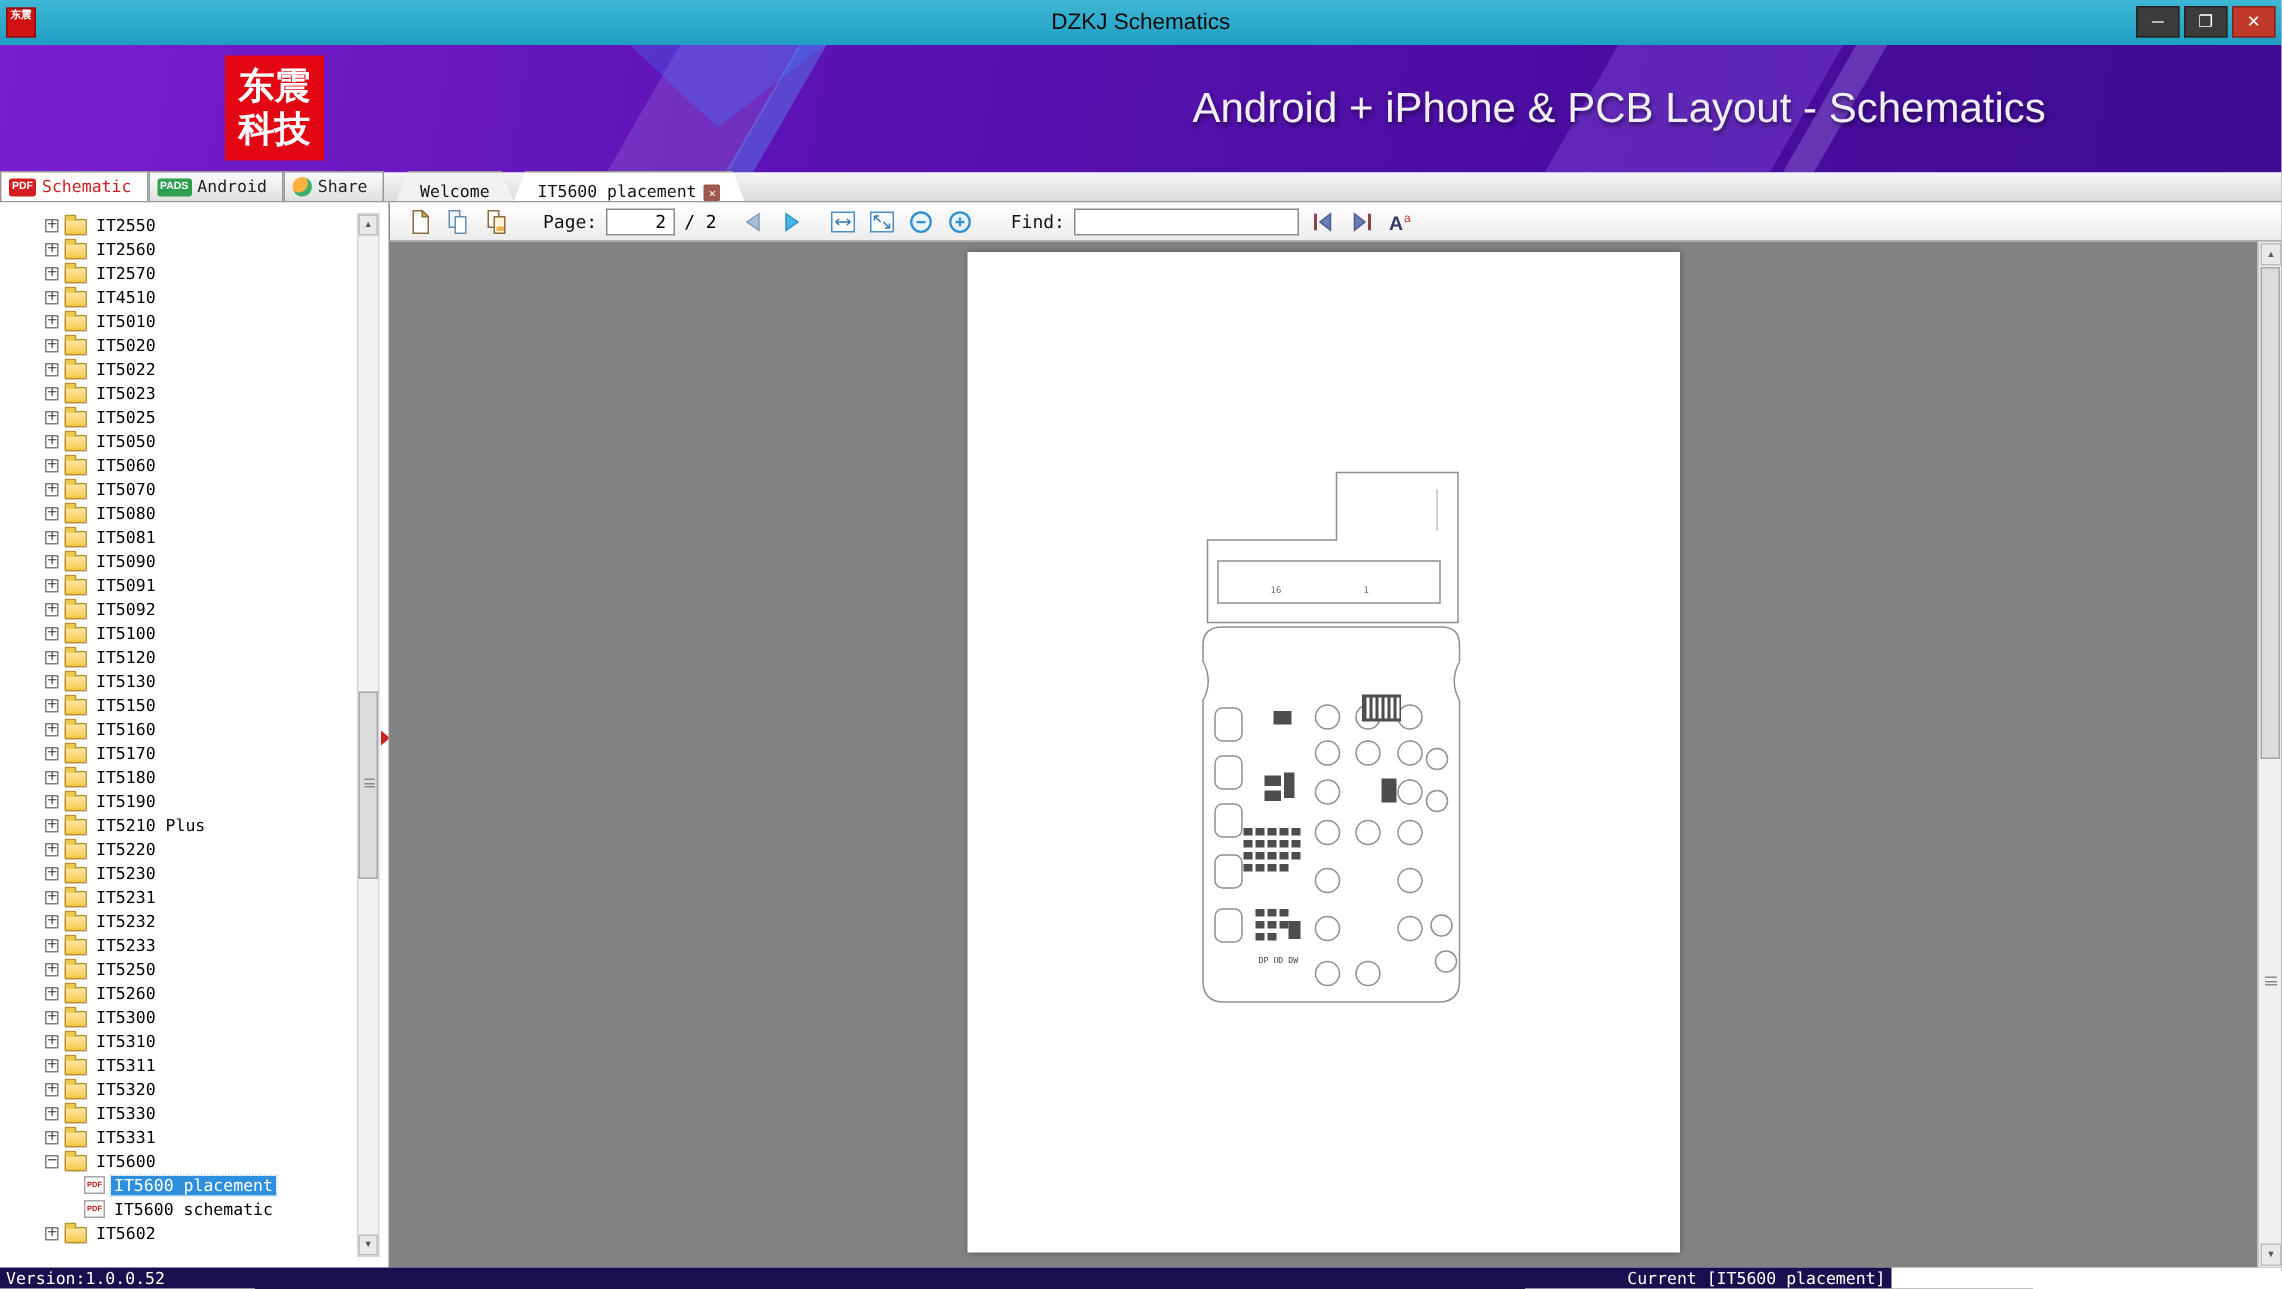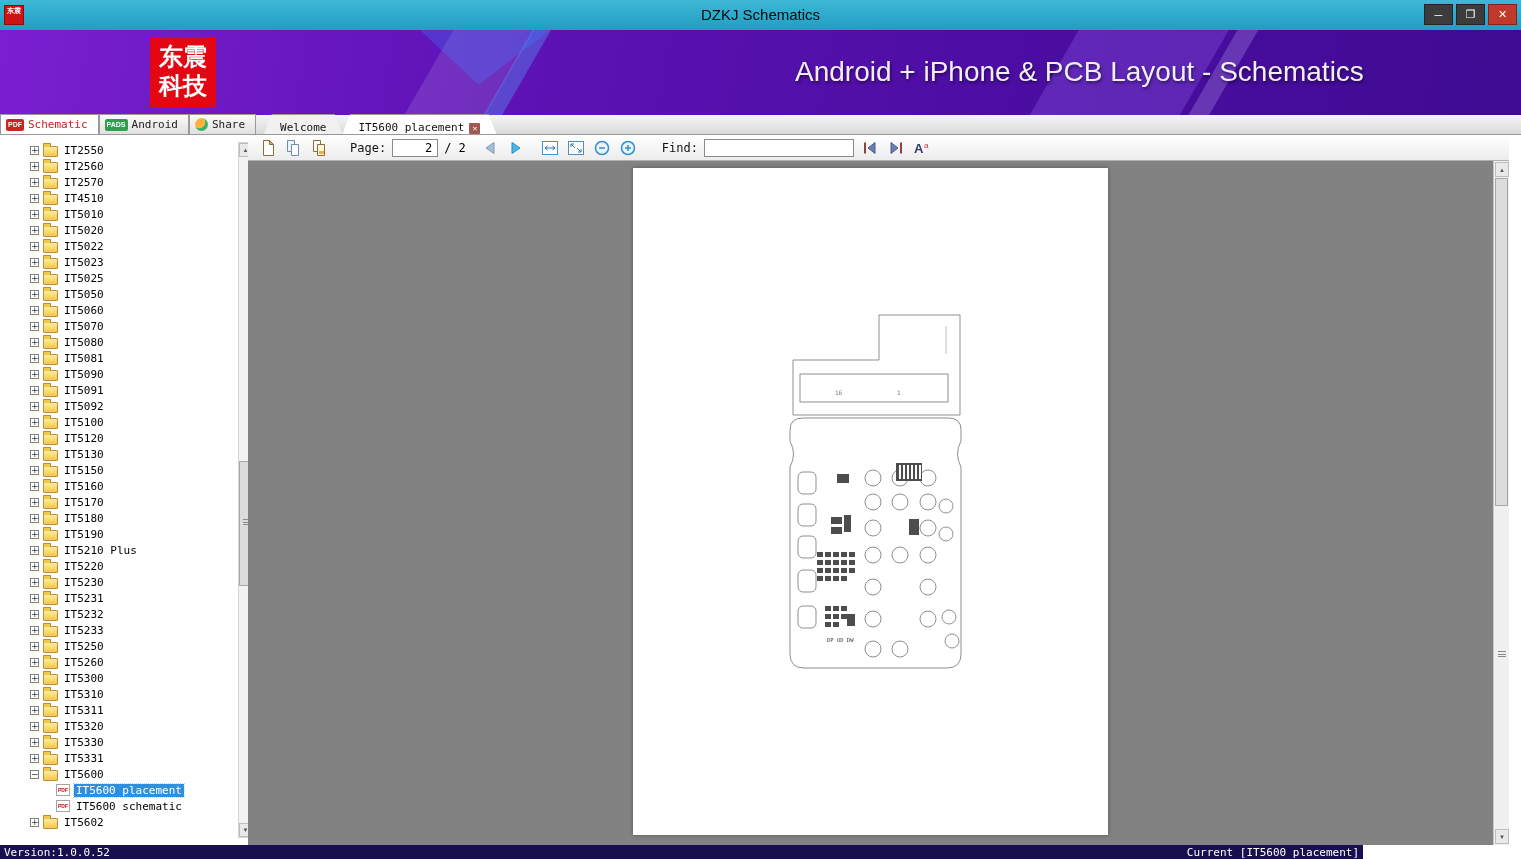--- a/index.html
+++ b/index.html
@@ -94,21 +94,21 @@
     border:1px solid #a8a8a8; }
   .sb-grip { position:absolute; left:3px; top:57px; width:7px; height:6px;
     border-top:1px solid #8a8a8a; border-bottom:1px solid #8a8a8a; }
   .sb-grip::after { content:""; position:absolute; left:0; top:2px; width:7px; height:1px;
     background:#8a8a8a; }
   .collapse-arrow { position:absolute; left:254px; top:352px; width:0; height:0;
     border-top:5px solid transparent; border-bottom:5px solid transparent;
     border-left:6px solid #cc2222; }
 
   
-  .rightcol { position:absolute; left:248px; top:135px; width:1261px; height:658px; }
+  .rightcol { position:absolute; left:260px; top:135px; width:1261px; height:658px; }
   .toolbar { position:absolute; left:0; top:0; width:1261px; height:26px;
     background:linear-gradient(#ffffff,#ececec); border-bottom:1px solid #b0b0b0;
     display:flex; align-items:center; padding-left:10px; gap:6px; }
   .tb-icon { width:20px; height:20px; display:flex; align-items:center; justify-content:center; }
   .tb-label { font-size:12px; color:#111; font-family:"DejaVu Sans Mono",monospace; }
   .page-label { margin-left:14px; }
   .page-input { width:46px; height:18px; border:1px solid #8a8a8a; font-size:12px;
     text-align:right; padding-right:5px; font-family:"DejaVu Sans Mono",monospace; }
   .page-total { font-size:12px; font-family:"DejaVu Sans Mono",monospace; }
   .gap8 { margin-left:8px; }
@@ -128,21 +128,21 @@
   .v-arrow.up { top:1px; }
   .v-arrow.down { bottom:1px; }
   .v-thumb { position:absolute; left:1px; top:17px; width:13px; height:328px; background:#dcdcdc;
     border:1px solid #a8a8a8; }
   .v-grip { position:absolute; left:4px; top:490px; width:8px; height:6px;
     border-top:1px solid #8a8a8a; border-bottom:1px solid #8a8a8a; }
   .v-grip::after { content:""; position:absolute; left:0; top:2px; width:8px; height:1px;
     background:#8a8a8a; }
 
   
-  .statusbar { position:absolute; left:0; top:845px; width:1363px; height:14px; background:#18104e;
+  .statusbar { position:absolute; left:0; top:845px; width:1261px; height:14px; background:#18104e;
     color:#fff; font-family:"DejaVu Sans Mono",monospace; font-size:11px; display:flex;
     justify-content:space-between; align-items:center; padding:0 4px; }
 </style>
 </head>
 <body>
 
 <div class="titlebar">
   <div class="app-icon">东震</div>
   <div class="titlebar-title">DZKJ Schematics</div>
   <div class="win-controls">

